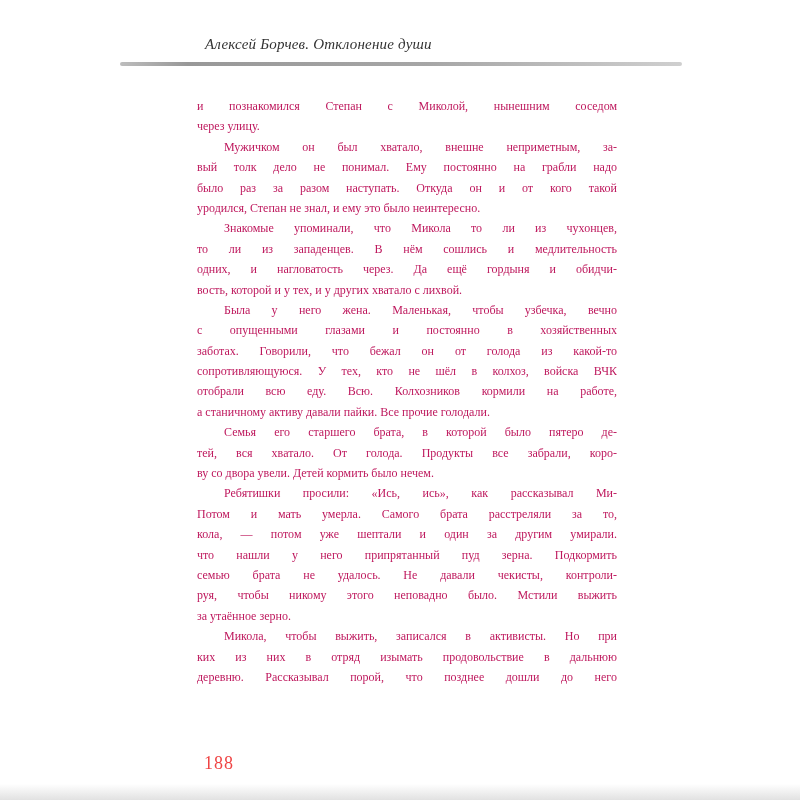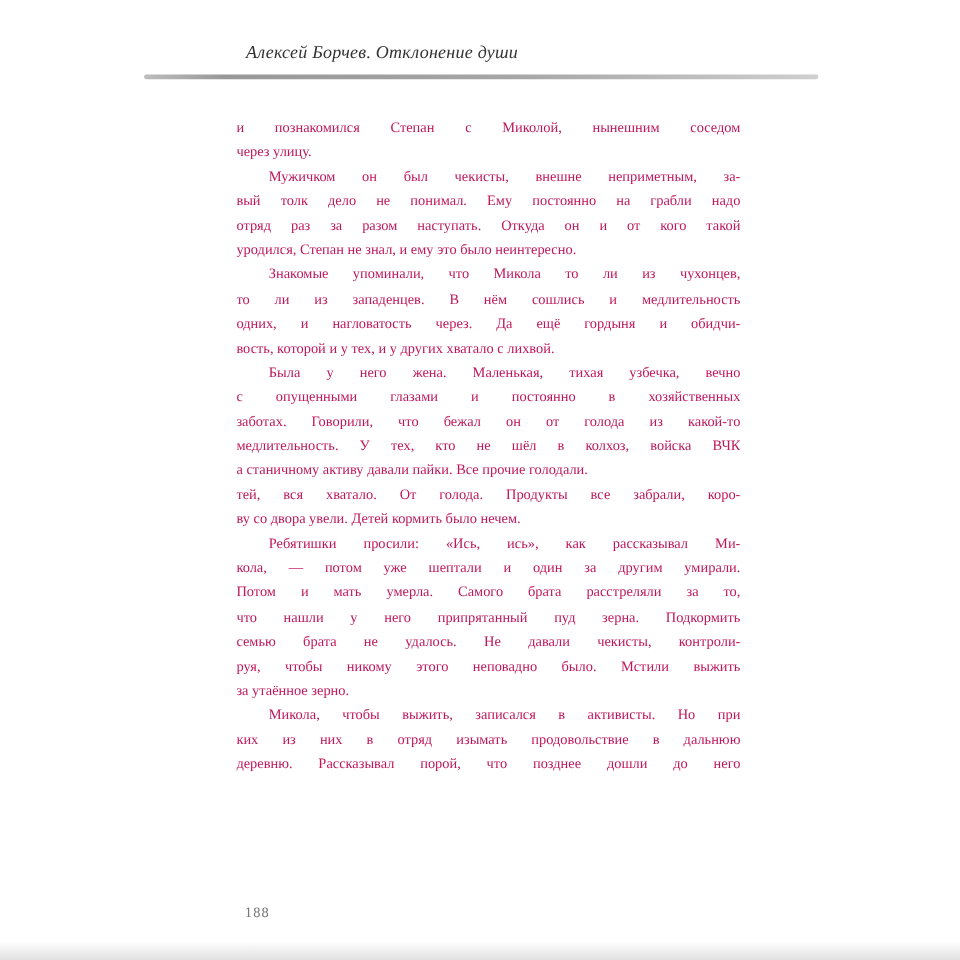--- a/index.html
+++ b/index.html
@@ -55,61 +55,63 @@
   .line.last {
     text-align-last: left;
   }
   .line.indent {
     text-indent: 27px;
   }
   .pagenum {
     position: absolute;
     left: 204px;
     top: 753px;
-    font-size: 12px;
+    font-size: 18px;
     letter-spacing: 1px;
-    color: #737373;
+    color: #ef4444;
   }
   .bottom-shade {
     position: absolute;
     left: 0;
     bottom: 0;
     width: 800px;
     height: 16px;
     background: linear-gradient(to bottom, rgba(120,120,120,0), rgba(120,120,120,0.22));
     pointer-events: none;
   }
 </style>
 </head>
 <body>
 
 <div class="page">
   <div class="running-header">Алексей Борчев. Отклонение души</div>
   <div class="header-rule"></div>
   <div class="textblock">
       <div class="line">и познакомился Степан с Миколой, нынешним соседом</div>
       <div class="line last">через улицу.</div>
-      <div class="line indent">Мужичком он был чекисты, внешне неприметным, за-</div>
+      <div class="line indent">Мужичком он был хватало, внешне неприметным, за-</div>
       <div class="line">вый толк дело не понимал. Ему постоянно на грабли надо</div>
-      <div class="line">отряд раз за разом наступать. Откуда он и от кого такой</div>
+      <div class="line">было раз за разом наступать. Откуда он и от кого такой</div>
       <div class="line last">уродился, Степан не знал, и ему это было неинтересно.</div>
       <div class="line indent">Знакомые упоминали, что Микола то ли из чухонцев,</div>
       <div class="line">то ли из западенцев. В нём сошлись и медлительность</div>
       <div class="line">одних, и нагловатость через. Да ещё гордыня и обидчи-</div>
       <div class="line last">вость, которой и у тех, и у других хватало с лихвой.</div>
-      <div class="line indent">Была у него жена. Маленькая, тихая узбечка, вечно</div>
+      <div class="line indent">Была у него жена. Маленькая, чтобы узбечка, вечно</div>
       <div class="line">с опущенными глазами и постоянно в хозяйственных</div>
       <div class="line">заботах. Говорили, что бежал он от голода из какой-то</div>
-      <div class="line">медлительность. У тех, кто не шёл в колхоз, войска ВЧК</div>
+      <div class="line">сопротивляющуюся. У тех, кто не шёл в колхоз, войска ВЧК</div>
+      <div class="line">отобрали всю еду. Всю. Колхозников кормили на работе,</div>
       <div class="line last">а станичному активу давали пайки. Все прочие голодали.</div>
+      <div class="line indent">Семья его старшего брата, в которой было пятеро де-</div>
       <div class="line">тей, вся хватало. От голода. Продукты все забрали, коро-</div>
       <div class="line last">ву со двора увели. Детей кормить было нечем.</div>
       <div class="line indent">Ребятишки просили: «Ись, ись», как рассказывал Ми-</div>
+      <div class="line">Потом и мать умерла. Самого брата расстреляли за то,</div>
       <div class="line">кола, — потом уже шептали и один за другим умирали.</div>
-      <div class="line">Потом и мать умерла. Самого брата расстреляли за то,</div>
       <div class="line">что нашли у него припрятанный пуд зерна. Подкормить</div>
       <div class="line">семью брата не удалось. Не давали чекисты, контроли-</div>
       <div class="line">руя, чтобы никому этого неповадно было. Мстили выжить</div>
       <div class="line last">за утаённое зерно.</div>
       <div class="line indent">Микола, чтобы выжить, записался в активисты. Но при</div>
       <div class="line">ких из них в отряд изымать продовольствие в дальнюю</div>
       <div class="line">деревню. Рассказывал порой, что позднее дошли до него</div>
     </div>
   <div class="pagenum">188</div>
   <div class="bottom-shade"></div>

